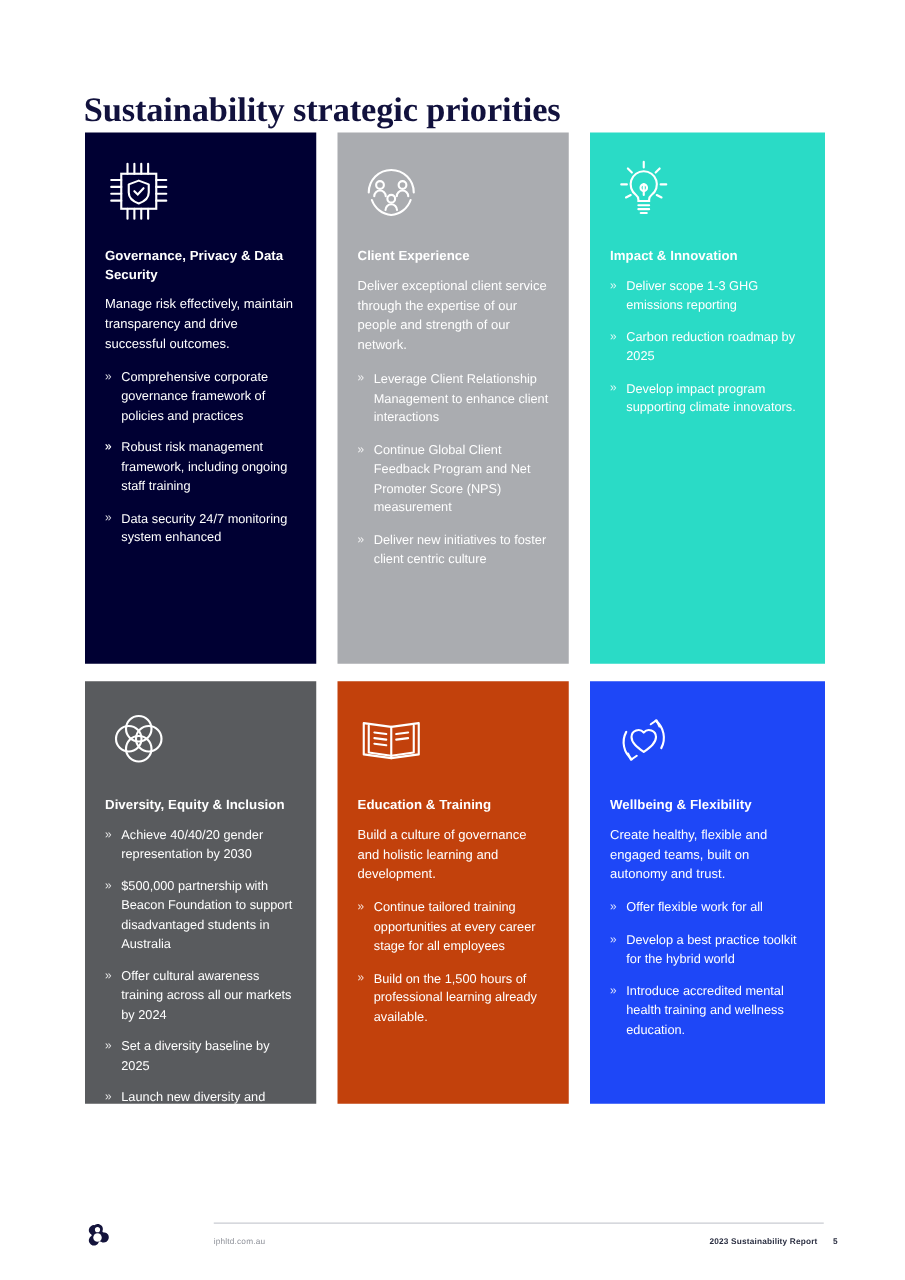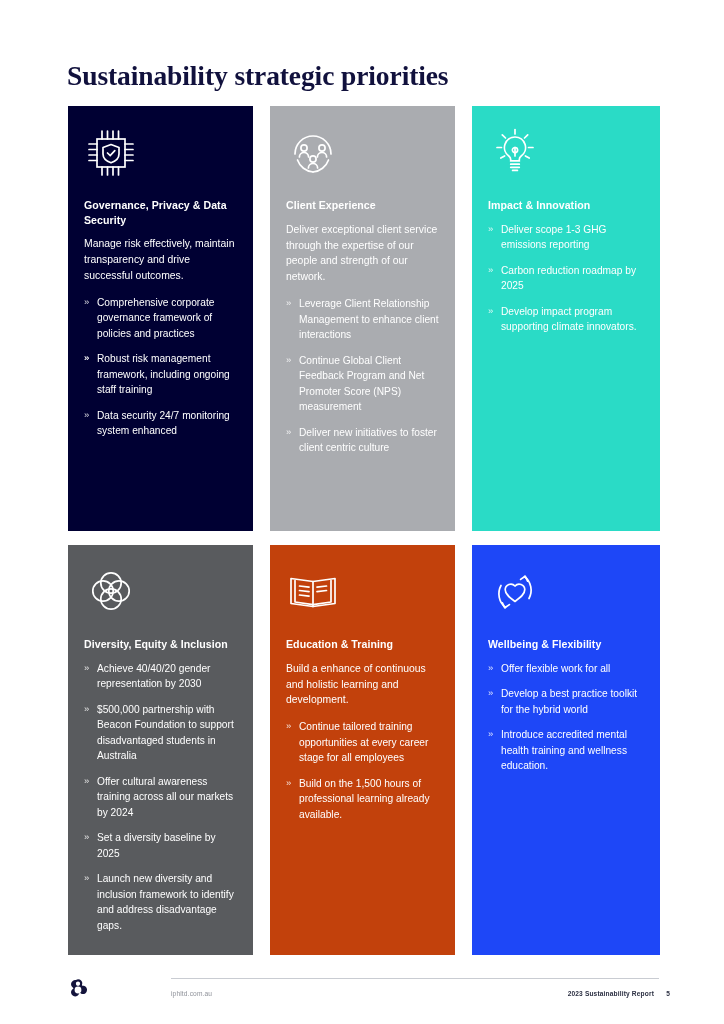--- a/index.html
+++ b/index.html
@@ -12,21 +12,21 @@
   .page {
     position:relative;
     width:724px; height:1024px;
     background:#ffffff;
     overflow:hidden;
   }
 
   
   .page-title {
     position:absolute;
-    left:67px; top:60px;
+    left:67px; top:72px;
     font-family:"Liberation Serif", serif;
     font-weight:700;
     font-size:27.5px;
     letter-spacing:-0.1px;
     color:#11113d;
     white-space:nowrap;
   }
 
   
   .grid {
@@ -38,21 +38,21 @@
     column-gap:17px;
     row-gap:14px;
   }
   .card {
     position:relative;
     padding:18px 16px 16px 16px;
     color:#ffffff;
     overflow:hidden;
   }
   .card.r1 { height:425px; }
-  .card.r2 { height:410px; }
+  .card.r2 { height:338px; }
 
   .card-icon {
     height:62px;
     display:flex;
     align-items:flex-start;
     margin-bottom:10px;
     margin-top:2px;
   }
   .card-icon svg { display:block; }
 
@@ -240,38 +240,39 @@
           <path d="M9 15.5 L9 37 L27 39.6 L45 37 L45 15.5"></path>
           <line x1="27" y1="16.5" x2="27" y2="41.5"></line>
           <line x1="13.5" y1="21" x2="23" y2="22.2"></line>
           <line x1="13.5" y1="25.5" x2="23" y2="26.7"></line>
           <line x1="13.5" y1="30" x2="23" y2="31.2"></line>
           <line x1="31" y1="22.2" x2="40.5" y2="21"></line>
           <line x1="31" y1="26.7" x2="40.5" y2="25.5"></line>
         </svg>
       </div>
       <div class="card-title">Education &amp; Training</div>
-      <div class="card-desc">Build a enhance of continuous and holistic learning and development.</div>
+      <div class="card-desc">Build a culture of governance and holistic learning and development.</div>
       <ul class="bullets">
         <li class="bullet"><span class="chev">»</span><span>Continue tailored training opportunities at every career stage for all employees</span></li>
         <li class="bullet"><span class="chev">»</span><span>Build on the 1,500 hours of professional learning already available.</span></li>
       </ul>
     </div>
 
     <div class="card r2" style="background:#1E47F7">
       <div class="card-icon">
         <svg width="54" height="54" viewBox="0 0 54 54" fill="none" stroke="#ffffff" stroke-width="1.7" stroke-linecap="round" stroke-linejoin="round">
           <path d="M36.5 11.5 A17.5 17.5 0 0 1 41 33.5"></path>
           <polyline points="32.6,14.4 37.2,11.2 39.6,16.2"></polyline>
           <path d="M17.5 42.5 A17.5 17.5 0 0 1 13 20.5"></path>
           <polyline points="21.4,39.6 16.8,42.8 14.4,37.8"></polyline>
           <path d="M27 36.5 c-5.6 -4 -9.8 -7.3 -9.8 -11.9 a5.6 5.6 0 0 1 9.8 -3.6 a5.6 5.6 0 0 1 9.8 3.6 c0 4.6 -4.2 7.9 -9.8 11.9 Z"></path>
         </svg>
       </div>
       <div class="card-title">Wellbeing &amp; Flexibility</div>
+      <div class="card-desc">Create healthy, flexible and engaged teams, built on autonomy and trust.</div>
       <ul class="bullets">
         <li class="bullet"><span class="chev">»</span><span>Offer flexible work for all</span></li>
         <li class="bullet"><span class="chev">»</span><span>Develop a best practice toolkit for the hybrid world</span></li>
         <li class="bullet"><span class="chev">»</span><span>Introduce accredited mental health training and wellness education.</span></li>
       </ul>
     </div>
 
   </div>
 
   <div class="footer-logo">

